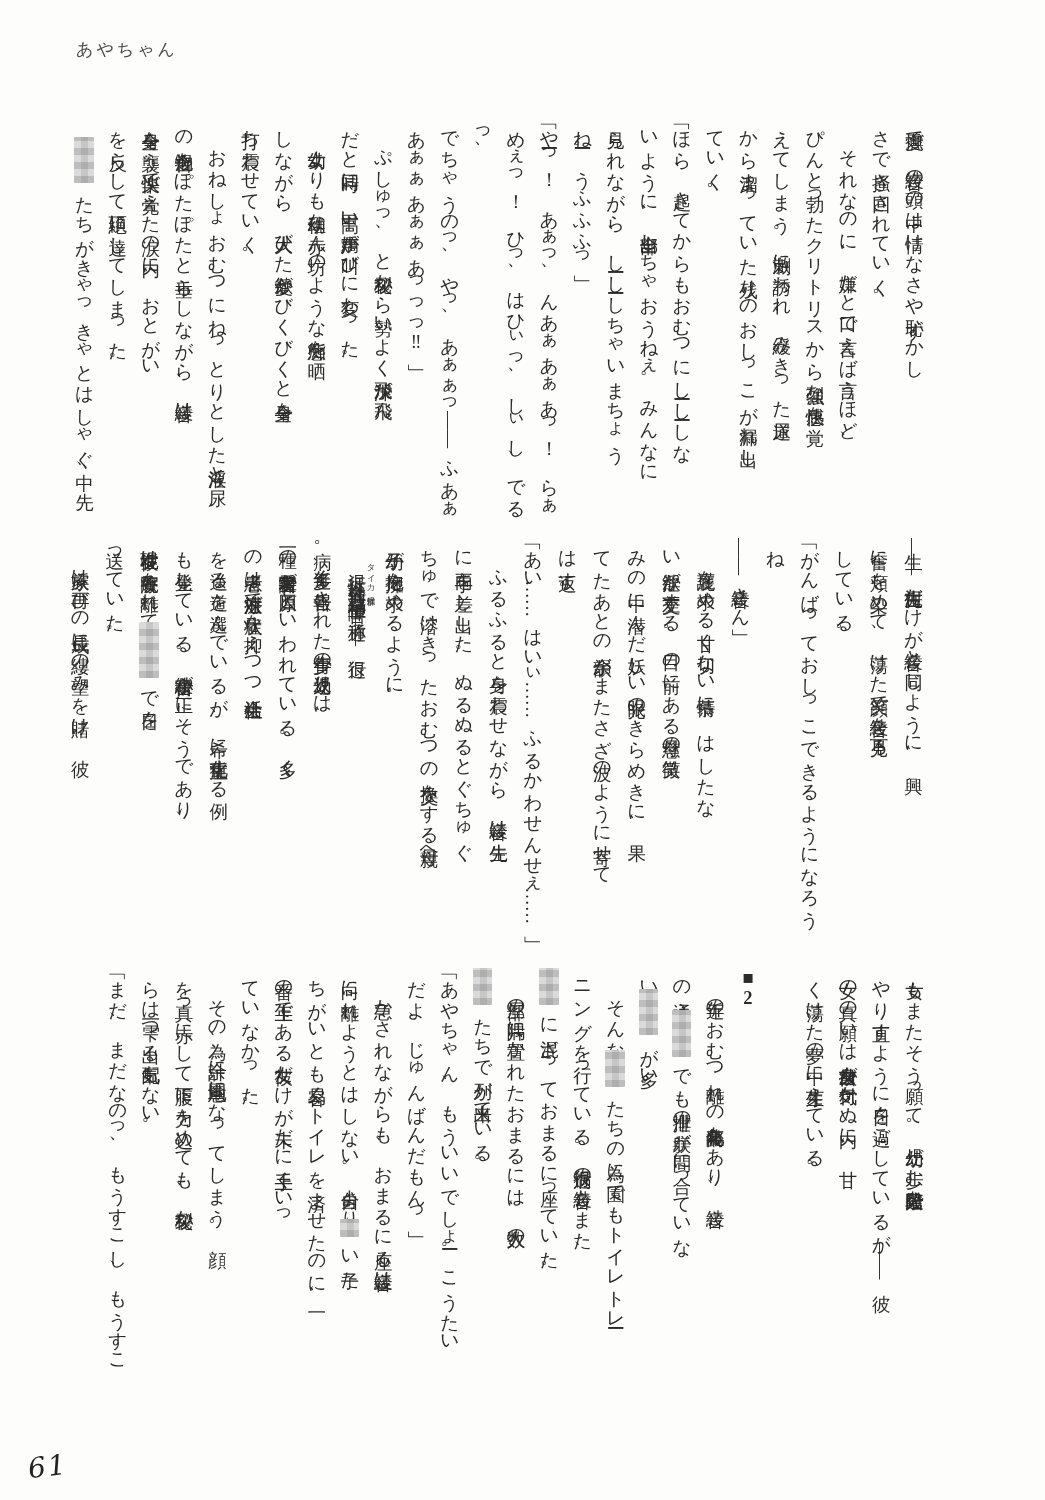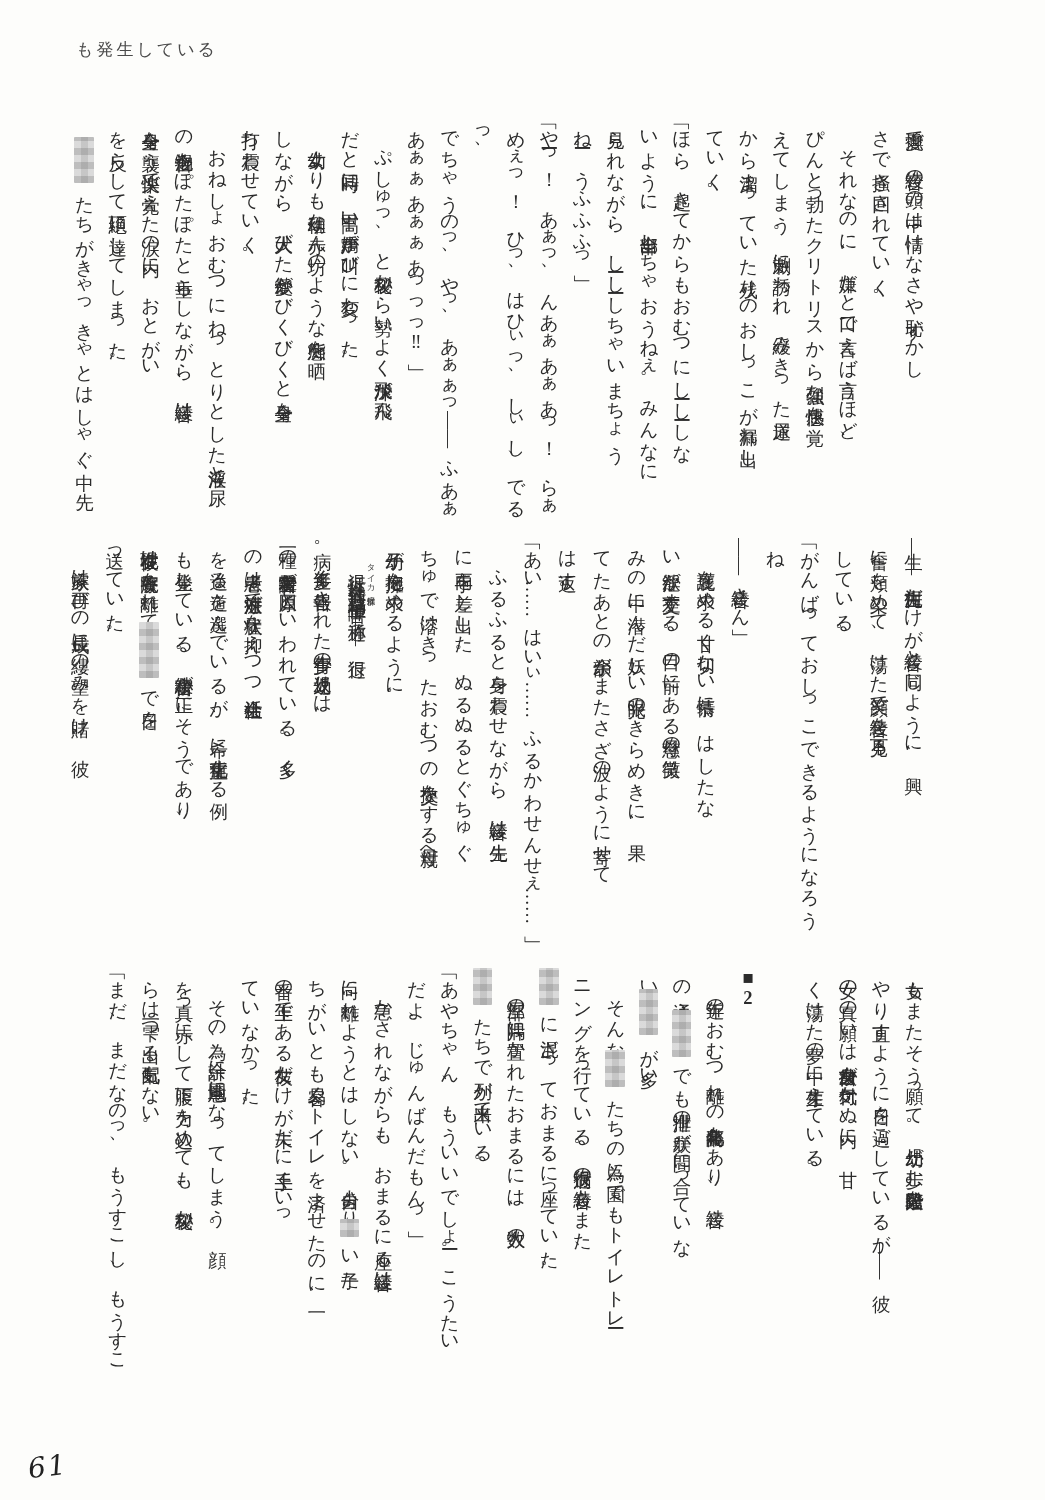--- a/index.html
+++ b/index.html
@@ -42,21 +42,21 @@
     font-size:28px; font-style:italic; color:#222;
     font-family:"DejaVu Serif", serif;
     transform:rotate(-7deg);
     letter-spacing:2px;
   }
 </style>
 </head>
 <body>
 
 <div class="page">
-  <div class="running-header">も発生している</div>
+  <div class="running-header">あやちゃん</div>
 
   <div class="band band-1">
       <p class="line">愛撫で、綾音の頭の中は情けなさや恥ずかし</p>
       <p class="line">さで掻き回されていく。</p>
       <p class="line indent">それなのに、嫌だと口で言えば言うほど、</p>
       <p class="line">ぴんと勃ったクリトリスから強烈な快感を覚</p>
       <p class="line">えてしまう。刺激に誘われ、緩みきった尿道</p>
       <p class="line">から溜まっていた残りのおしっこが漏れ出し</p>
       <p class="line">ていく。</p>
       <p class="line">「ほら、起きてからもおむつにしーしーしな</p>

